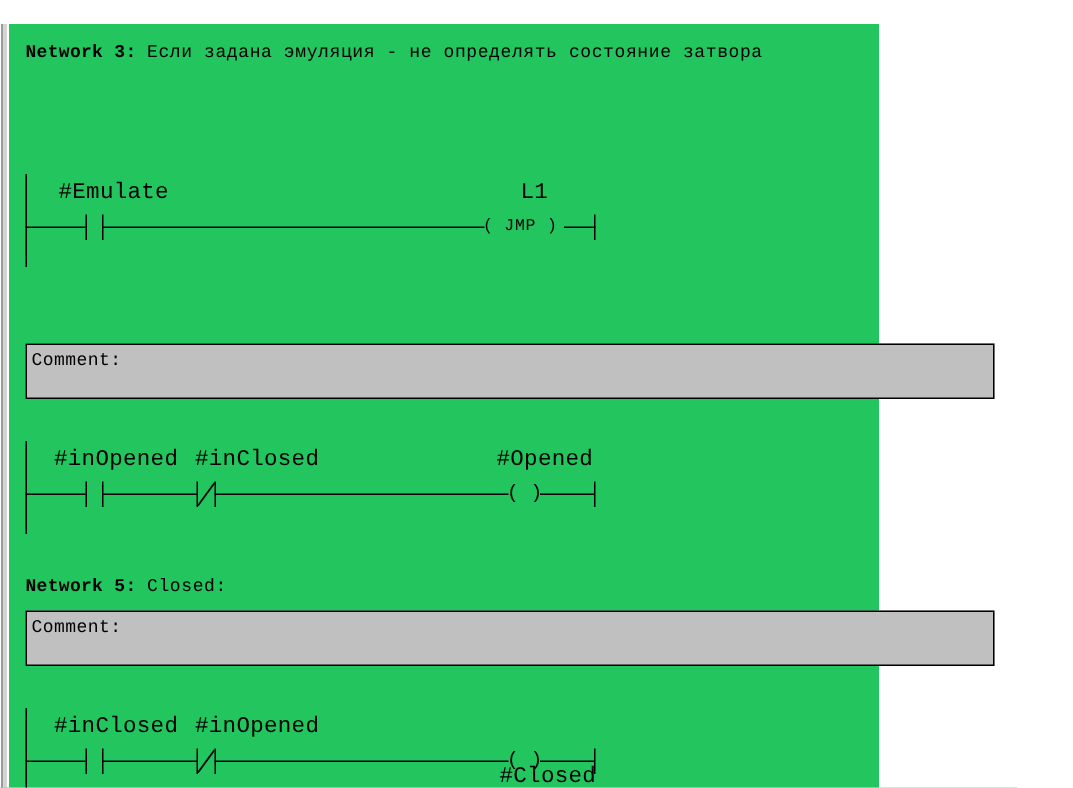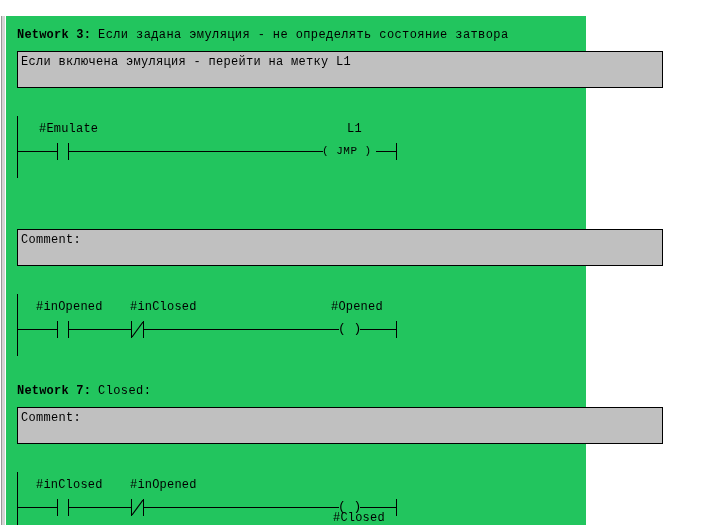--- a/index.html
+++ b/index.html
@@ -116,21 +116,21 @@
     position: absolute;
     width: 17px;
     height: 17px;
     overflow: hidden;
   }
   .nc-slash svg { display: block; }
   .operand-label {
     position: absolute;
     white-space: nowrap;
     font-family: "Liberation Mono", "DejaVu Sans Mono", monospace;
-    font-size: 12px;
+    font-size: 15px;
     line-height: 14px;
     color: #000000;
     letter-spacing: 0.2px;
   }
   .coil {
     position: absolute;
     white-space: nowrap;
     font-family: "Liberation Mono", "DejaVu Sans Mono", monospace;
     font-size: 13px;
     line-height: 13px;
@@ -153,23 +153,20 @@
 <div id="editor-window">
 
   <div class="win-edge-left"></div>
 
   <div class="network" style="top:0px; height:180px;">
 
     <div class="network-title" style="top:12px;">
       <span class="nw-label">Network 3</span><span class="nw-colon">:</span>&nbsp;<span class="nw-text">Если задана эмуляция - не определять состояние затвора</span>
     </div>
 
-    <div class="comment-box" style="top:35px;">
-      <div class="comment-text">Если включена эмуляция - перейти на метку L1</div>
-    </div>
 
     <div class="rung" style="top:0px;">
 
       <div class="power-rail" style="left:17px; top:100px; height:62px;"></div>
 
       <div class="operand-label" style="left:39px; top:106px;">#Emulate</div>
       <div class="wire" style="left:17px; top:135px; width:40px;"></div>
       <div class="contact-bar" style="left:57px; top:127px;"></div>
       <div class="contact-bar" style="left:68px; top:127px;"></div>
 
@@ -215,21 +212,21 @@
       <div class="coil" style="left:338px; top:126px;"><span>( )</span></div>
 
       <div class="wire" style="left:360px; top:133px; width:36px;"></div>
       <div class="rail-end" style="left:396px; top:125px;"></div>
     </div>
   </div>
 
   <div class="network" style="top:355px; height:170px;">
 
     <div class="network-title" style="top:13px;">
-      <span class="nw-label">Network 7</span><span class="nw-colon">:</span>&nbsp;<span class="nw-text">Closed:</span>
+      <span class="nw-label">Network 5</span><span class="nw-colon">:</span>&nbsp;<span class="nw-text">Closed:</span>
     </div>
 
     <div class="comment-box" style="top:36px;">
       <div class="comment-text">Comment:</div>
     </div>
 
     <div class="rung" style="top:0px;">
       <div class="power-rail" style="left:17px; top:101px; height:63px;"></div>
 
       <div class="operand-label" style="left:36px; top:107px;">#inClosed</div>

